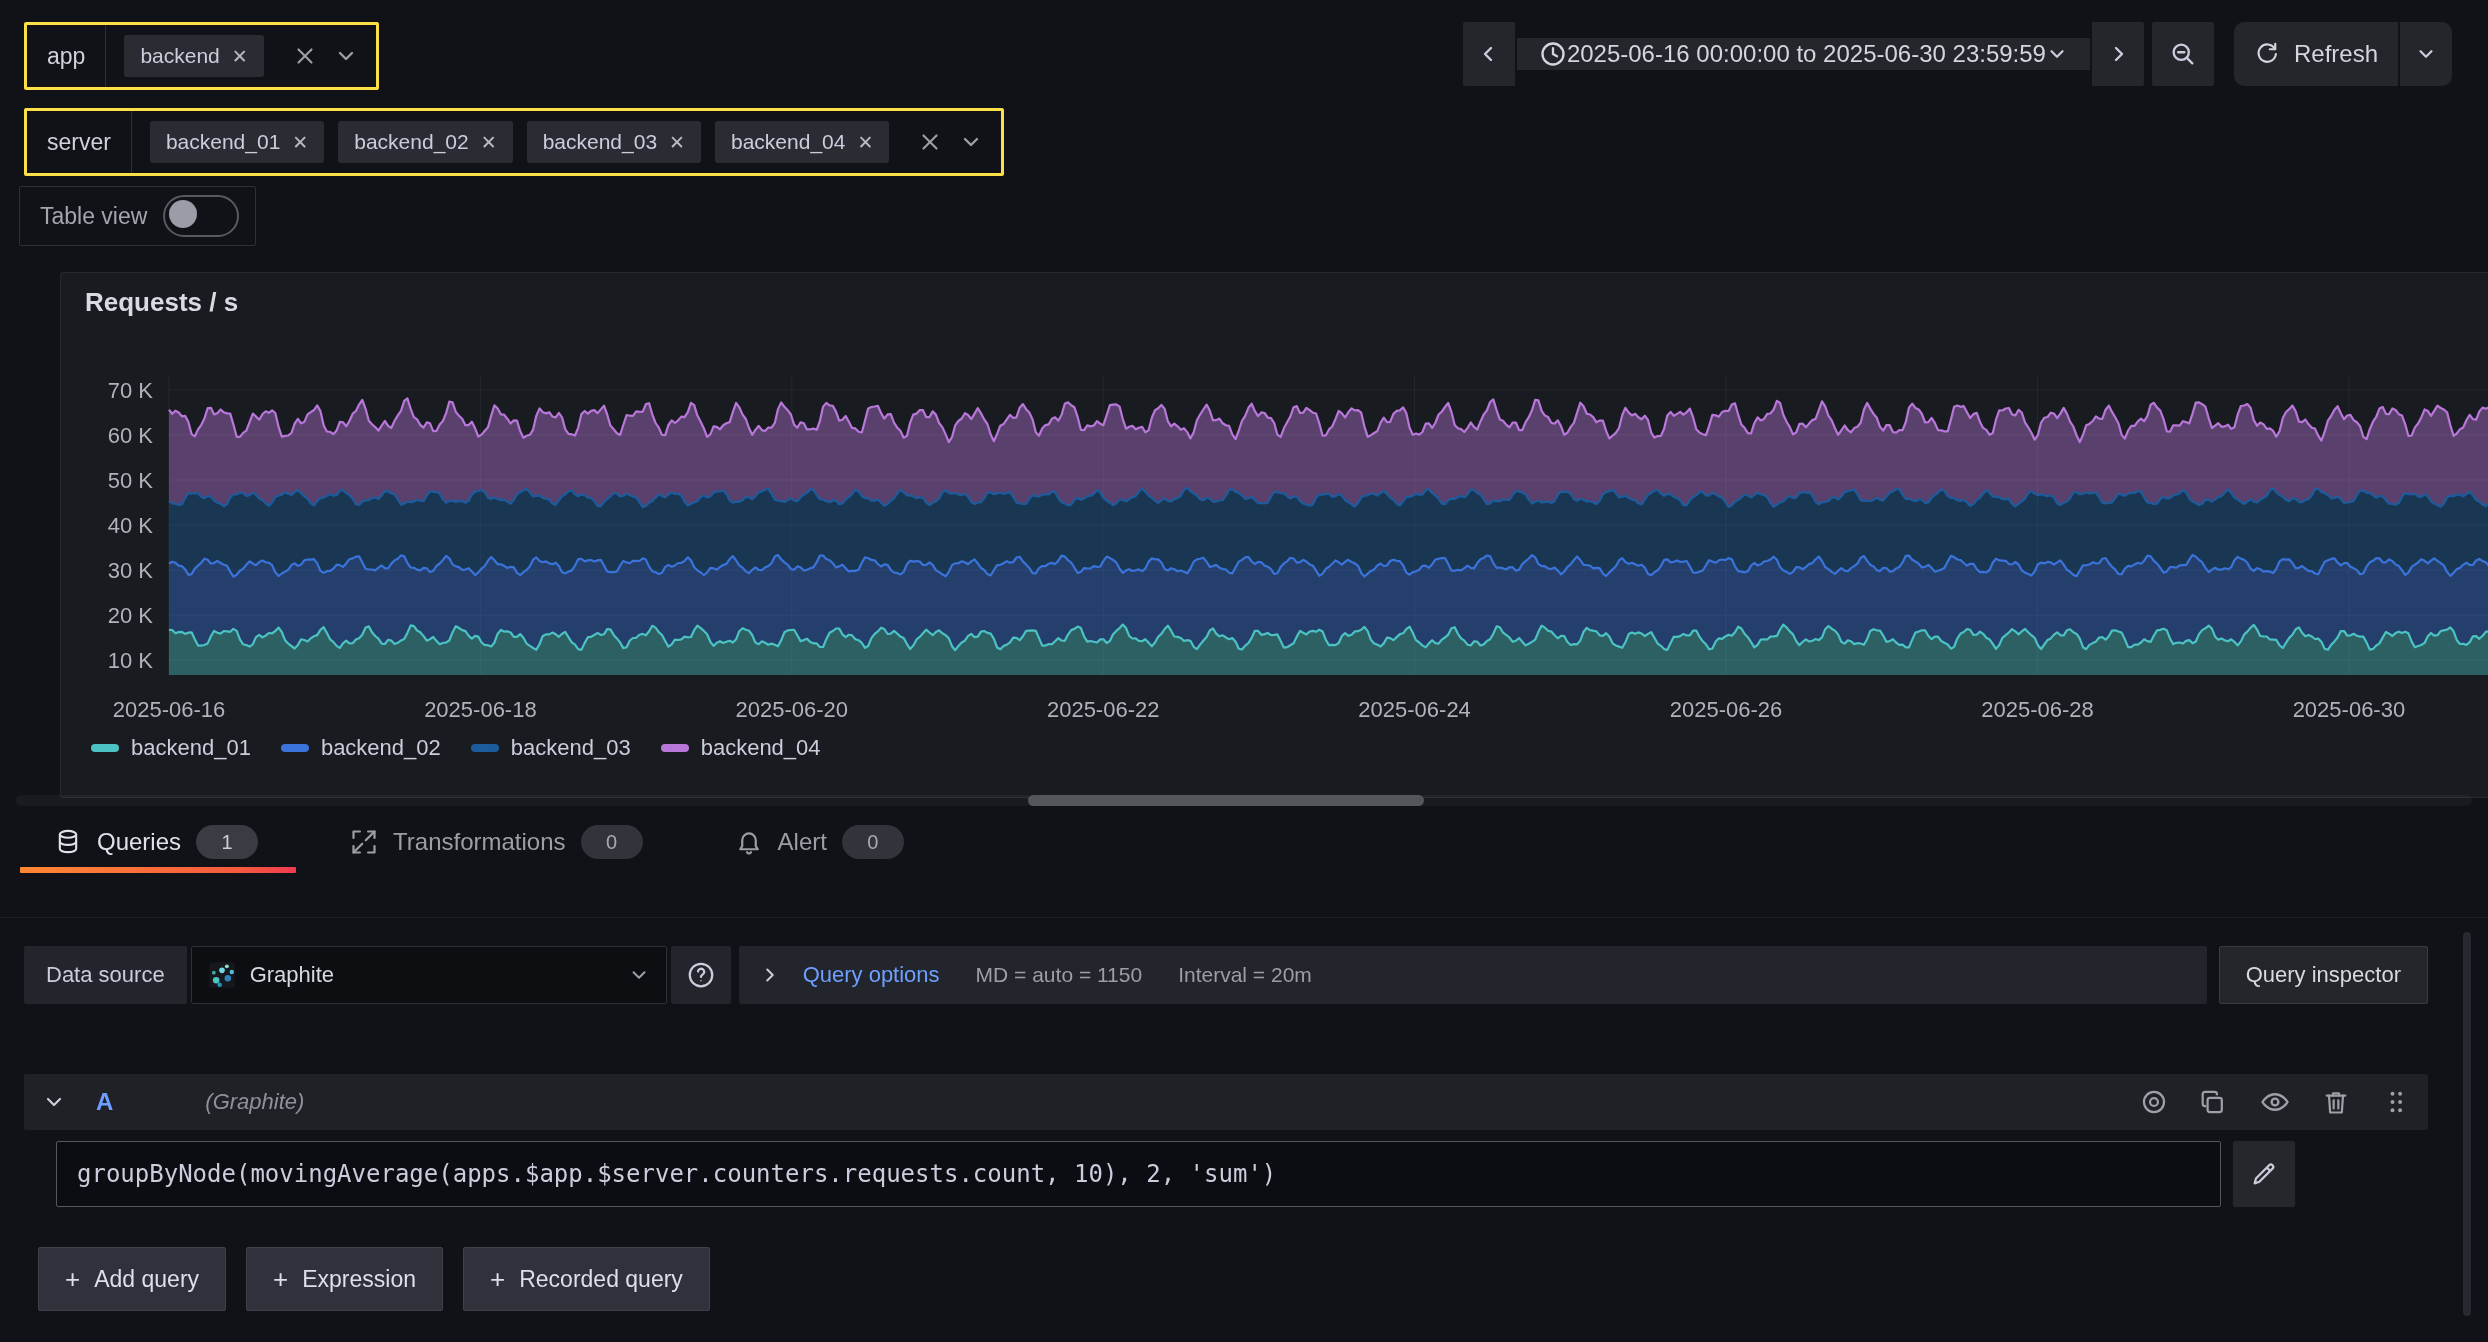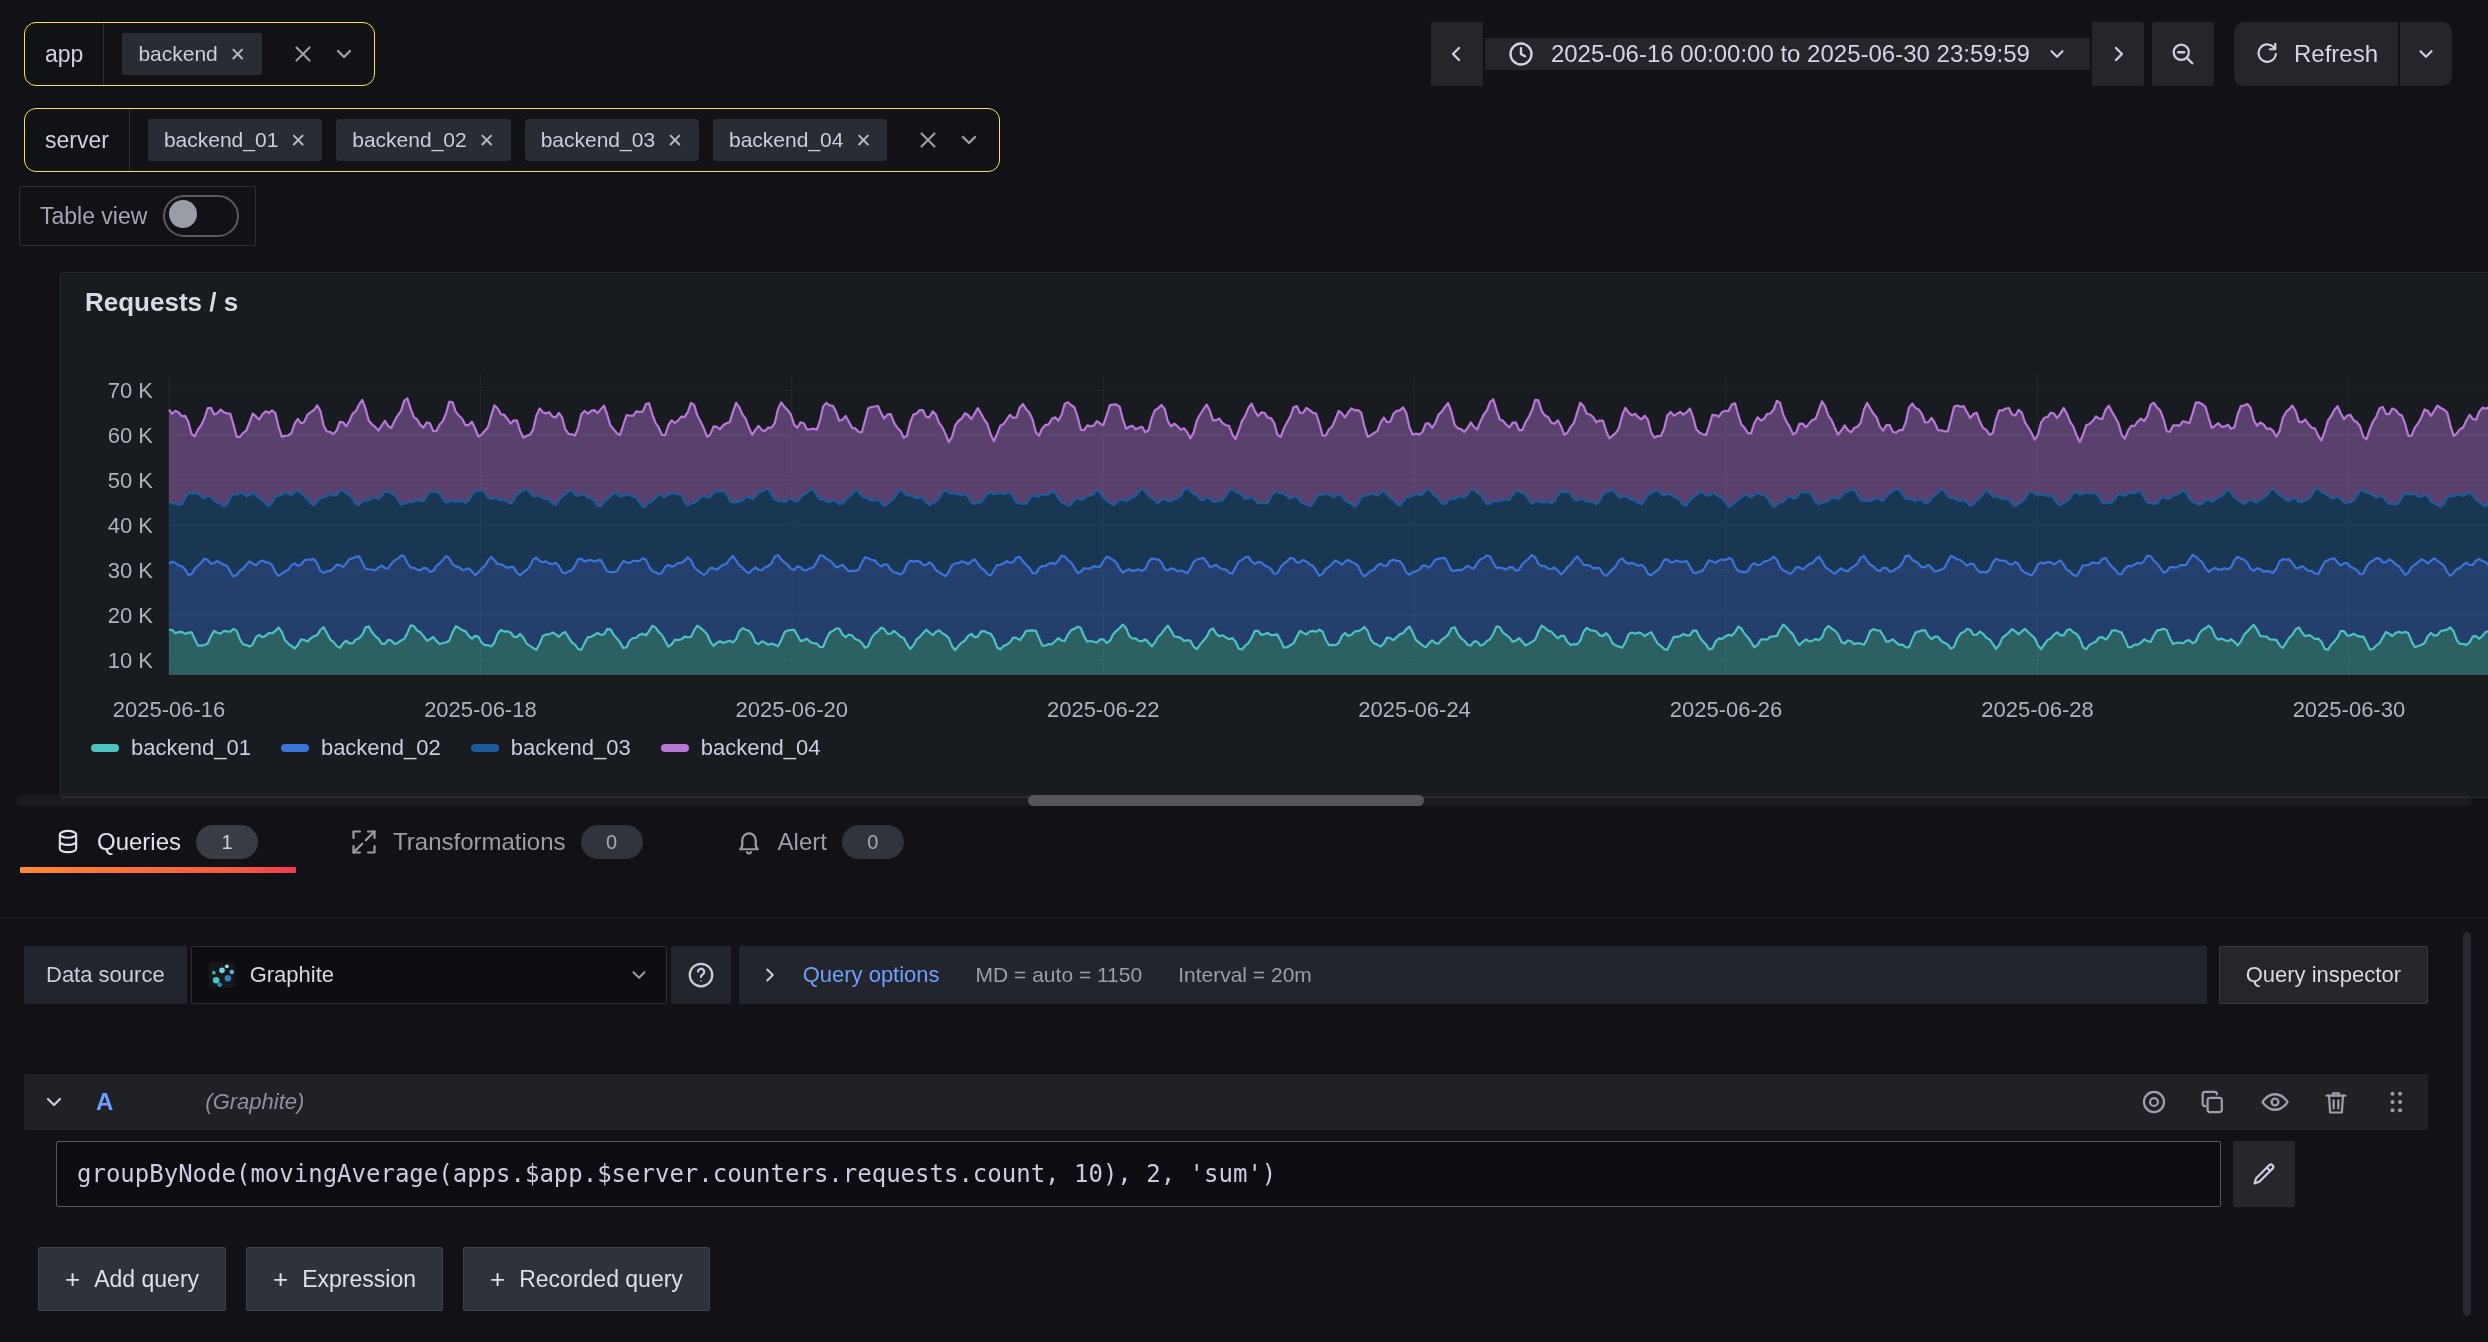--- a/index.html
+++ b/index.html
@@ -2,39 +2,39 @@
 <html><head>
 <meta charset="utf-8">
 <style>
   html,body{margin:0;padding:0;background:#111217;}
   .page{position:relative;width:2488px;height:1342px;background:#111217;overflow:hidden;
         font-family:"Liberation Sans","DejaVu Sans",sans-serif;color:#ccccdc;}
   svg{display:block}
   .icon{flex:0 0 auto;display:block}
 
   
-  .filter{position:absolute;display:flex;align-items:stretch;border:1px solid #fde047;border-radius:12px;height:62px;}
+  .filter{position:absolute;display:flex;align-items:stretch;border:3px solid #fde047;border-radius:2px;height:62px;}
   .filter-label{display:flex;align-items:center;padding:0 20px;font-size:23px;color:#d0d1dc;border-right:1px solid #2e3036;}
   .filter-body{display:flex;align-items:center;gap:14px;padding:0 18px;}
   .tag{display:flex;align-items:center;gap:12px;background:#2a2c33;border-radius:3px;padding:9px 16px;font-size:21px;color:#ccccdc;cursor:pointer;}
   .tag .x{color:#b9bac7;font-size:19px;line-height:1;}
   .filter-controls{display:flex;align-items:center;gap:16px;margin-left:14px;color:#9d9da6;}
 
   
   .tableview{position:absolute;left:19px;top:186px;height:58px;display:flex;align-items:center;gap:16px;
              border:1px solid #2e3036;border-radius:2px;padding:0 16px 0 20px;}
   .tableview-label{font-size:23px;color:#a3a5af;}
   .toggle{position:relative;width:72px;height:38px;border:2px solid #585a62;border-radius:999px;background:transparent;cursor:pointer;}
   .toggle-knob{position:absolute;left:4px;top:3px;width:28px;height:28px;border-radius:50%;background:#9a9ca6;}
 
   
   .time-group{position:absolute;top:22px;right:36px;display:flex;align-items:stretch;height:64px;}
   .tseg{background:#24262c;display:flex;align-items:center;justify-content:center;color:#ccccdc;cursor:pointer;}
   .tseg.nav{width:52px;}
-  .tseg.main{padding:12px 22px;gap:16px;margin:16px 2px;}
+  .tseg.main{padding:12px 22px;margin:16px 2px;}
   .time-text{font-size:24px;font-weight:500;color:#d4d5e0;white-space:nowrap;}
   .tseg.zoomout{width:62px;margin-left:8px;border-radius:2px;}
   .refresh-group{display:flex;align-items:stretch;margin-left:20px;border-radius:10px;overflow:hidden;}
   .refresh-main{background:#24262c;display:flex;align-items:center;gap:14px;padding:0 20px;font-size:24px;font-weight:500;color:#d4d5e0;cursor:pointer;}
   .refresh-caret{background:#24262c;display:flex;align-items:center;justify-content:center;width:52px;margin-left:2px;cursor:pointer;color:#ccccdc;}
   .tgroup-rounded-l{border-radius:2px 0 0 2px;}
   .tgroup-rounded-r{border-radius:0 2px 2px 0;}
 
   
   .panel{position:absolute;left:16px;top:272px;width:2454px;height:524px;background:#181b1f;border:1px solid #26282e;border-radius:3px;margin-left:44px;}

